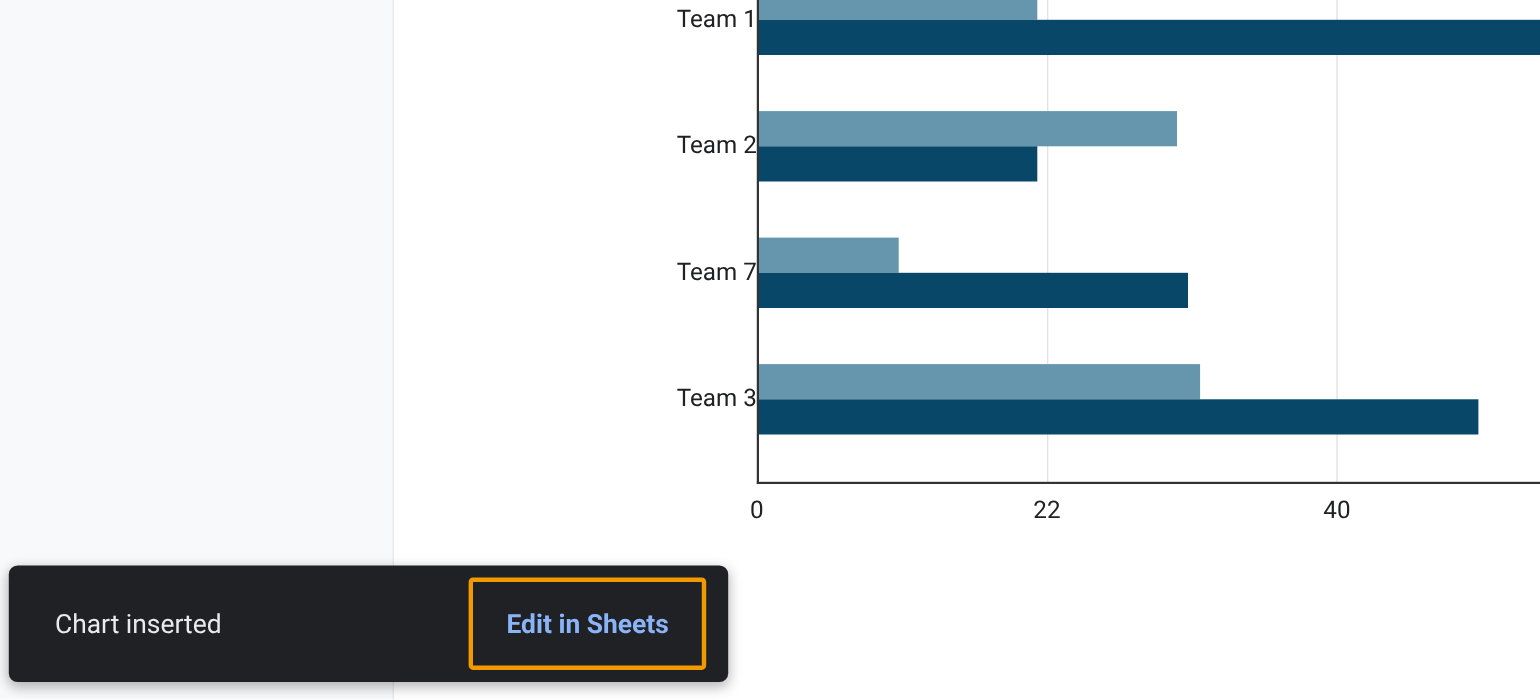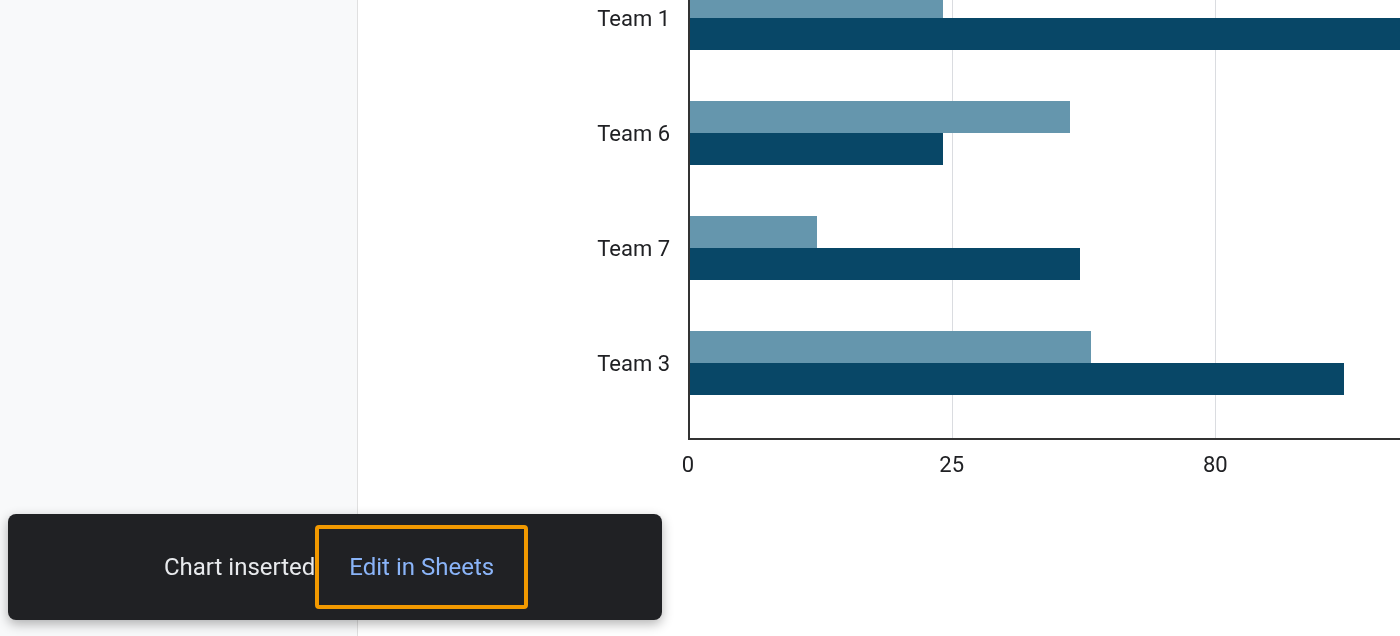--- a/index.html
+++ b/index.html
@@ -65,21 +65,20 @@
     .gridline {
       position: absolute;
       top: 0;
       bottom: 0;
       width: 1px;
       background: #dadce0;
     }
     .category-label {
       position: absolute;
       right: 100%;
-      margin-right: 18px;
       font-size: 22px;
       color: #202124;
       white-space: nowrap;
       transform: translateY(-50%);
     }
     .x-tick-label {
       position: absolute;
       top: 100%;
       margin-top: 12px;
       font-size: 22px;
@@ -100,61 +99,61 @@
     .toast {
       position: absolute;
       left: 8px;
       bottom: 16px;
       width: 654px;
       height: 106px;
       background: #202124;
       border-radius: 8px;
       display: flex;
       align-items: center;
-      justify-content: center;
+      justify-content: space-between;
       padding: 0 20px 0 42px;
       box-shadow: 0 4px 12px rgba(0,0,0,0.3);
     }
     .toast-message {
       color: #e8eaed;
       font-size: 24px;
       font-weight: 400;
     }
     .toast-action {
       color: #8ab4f8;
       font-size: 24px;
-      font-weight: 400;
+      font-weight: 700;
       padding: 24px 30px;
       border: 4px solid #f29900;
       border-radius: 4px;
       cursor: pointer;
     }
   </style>
 </head>
 <body>
 
 <div class="sidebar-gap"></div>
 
 <div class="chart-area">
   <div class="chart-container">
     <div class="plot">
 
       <div class="gridline" style="left:0%"></div>
       <div class="gridline" style="left:37.04%"></div>
       <div class="gridline" style="left:74.07%"></div>
 
       <span class="x-tick-label" style="left:0%">0</span>
-      <span class="x-tick-label" style="left:37.04%">25</span>
-      <span class="x-tick-label" style="left:74.07%">80</span>
+      <span class="x-tick-label" style="left:37.04%">22</span>
+      <span class="x-tick-label" style="left:74.07%">40</span>
 
       <span class="category-label" style="top:15.5%">Team 1</span>
       <div class="bar bar-light" style="top:calc(15.5% - 32px); width:35.56%"></div>
       <div class="bar bar-dark" style="top:15.5%; width:111.11%"></div>
 
-      <span class="category-label" style="top:38.5%">Team 6</span>
+      <span class="category-label" style="top:38.5%">Team 2</span>
       <div class="bar bar-light" style="top:calc(38.5% - 32px); width:53.33%"></div>
       <div class="bar bar-dark" style="top:38.5%; width:35.56%"></div>
 
       <span class="category-label" style="top:61.5%">Team 7</span>
       <div class="bar bar-light" style="top:calc(61.5% - 32px); width:17.78%"></div>
       <div class="bar bar-dark" style="top:61.5%; width:54.81%"></div>
 
       <span class="category-label" style="top:84.5%">Team 3</span>
       <div class="bar bar-light" style="top:calc(84.5% - 32px); width:56.30%"></div>
       <div class="bar bar-dark" style="top:84.5%; width:91.85%"></div>

